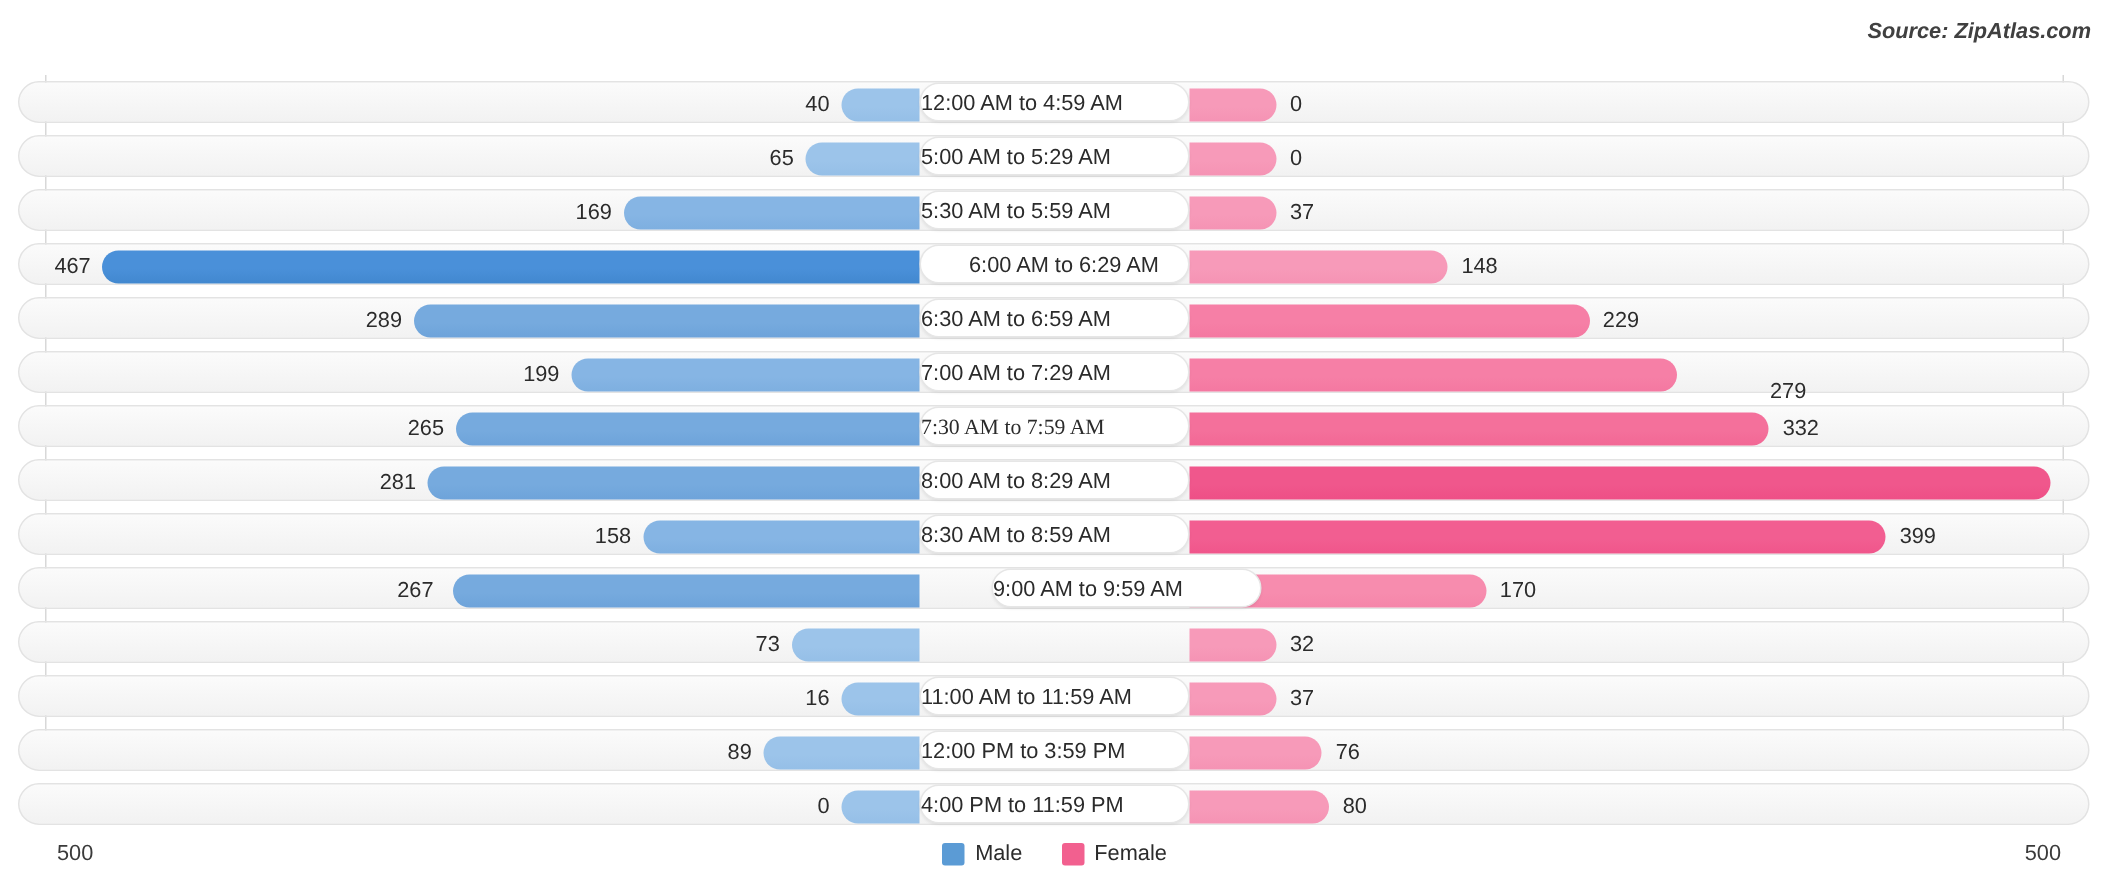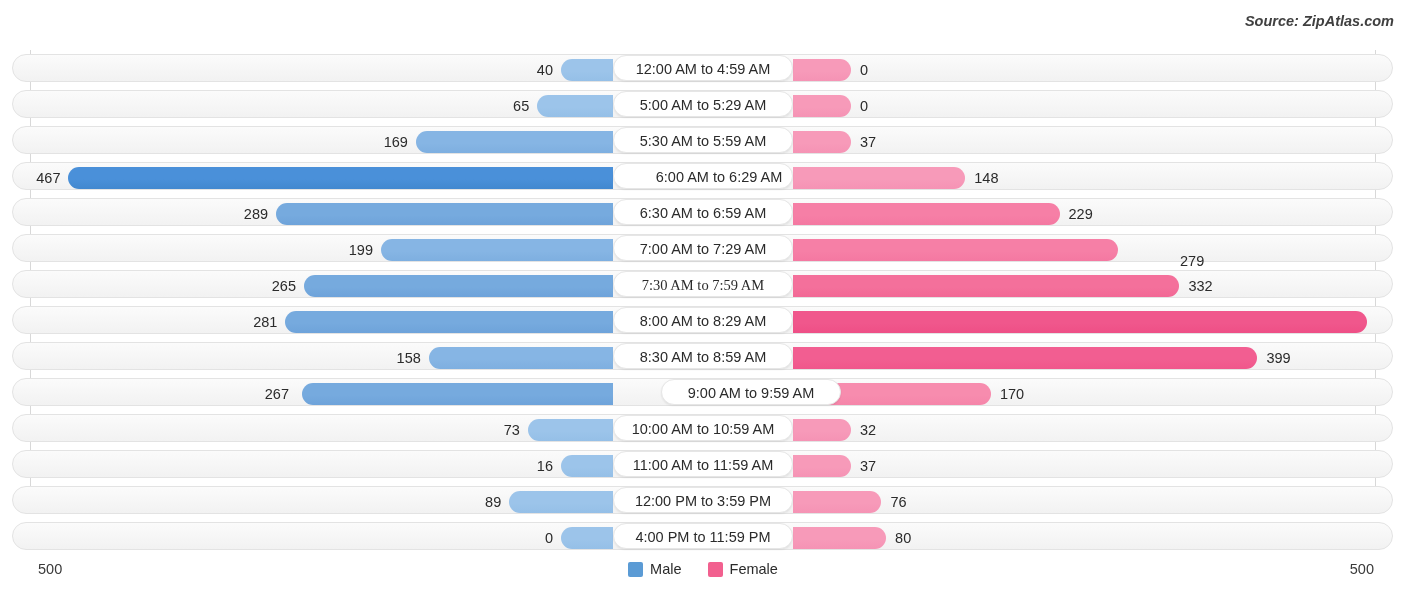--- a/index.html
+++ b/index.html
@@ -121,21 +121,21 @@
   .cat-pill {
     position: absolute;
     top: 5px;
     height: 26px;
     line-height: 26px;
     background: #ffffff;
     border: 1px solid #e6e6e6;
     border-radius: 13px;
     font-size: 14.5px;
     color: #2b2b2b;
-    text-align: center;
+    text-align: left;
     white-space: nowrap;
     box-shadow: 0 1px 2px rgba(0,0,0,.07);
     box-sizing: border-box;
     z-index: 5;
   }
 
   
   .footer {
     position: absolute;
     left: 0;
@@ -266,21 +266,20 @@
           <div class="bar bar-female" style="left: 793px; width: 197.88px; background: linear-gradient(rgb(247, 140, 174) 0%, rgb(247, 140, 174) 55%, rgb(245, 133, 169) 100%);"></div>
           <div class="val val-female" style="left: 999.88px;">170</div>
           <div class="cat-pill" style="left: 613px; width: 180px; margin-left: 48px;">9:00 AM to 9:59 AM</div>
         </div>
         <div class="row">
           <div class="track"></div>
           <div class="bar bar-male" style="left: 527.882px; width: 85.118px; background: linear-gradient(rgb(156, 196, 234) 0%, rgb(156, 196, 234) 55%, rgb(149, 191, 231) 100%);"></div>
           <div class="val val-male" style="left: 457.882px; width: 62px;">73</div>
           <div class="bar bar-female" style="left: 793px; width: 58px; background: linear-gradient(rgb(247, 154, 185) 0%, rgb(247, 154, 185) 55%, rgb(245, 147, 180) 100%);"></div>
           <div class="val val-female" style="left: 860px;">32</div>
-          <div class="cat-pill" style="left: 613px; width: 180px;">10:00 AM to 10:59 AM</div>
         </div>
         <div class="row">
           <div class="track"></div>
           <div class="bar bar-male" style="left: 561px; width: 52px; background: linear-gradient(rgb(156, 196, 234) 0%, rgb(156, 196, 234) 55%, rgb(149, 191, 231) 100%);"></div>
           <div class="val val-male" style="left: 491px; width: 62px;">16</div>
           <div class="bar bar-female" style="left: 793px; width: 58px; background: linear-gradient(rgb(247, 154, 185) 0%, rgb(247, 154, 185) 55%, rgb(245, 147, 180) 100%);"></div>
           <div class="val val-female" style="left: 860px;">37</div>
           <div class="cat-pill" style="left: 613px; width: 180px;">11:00 AM to 11:59 AM</div>
         </div>
         <div class="row">

